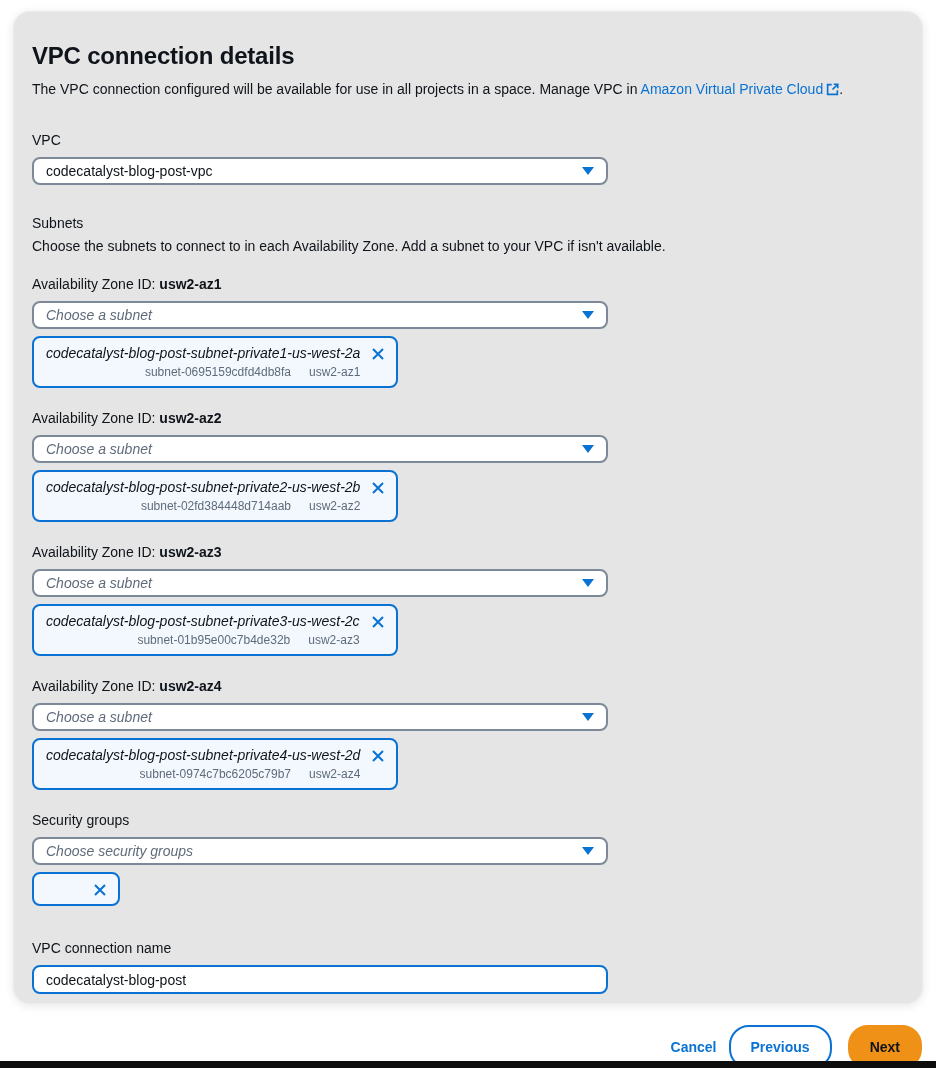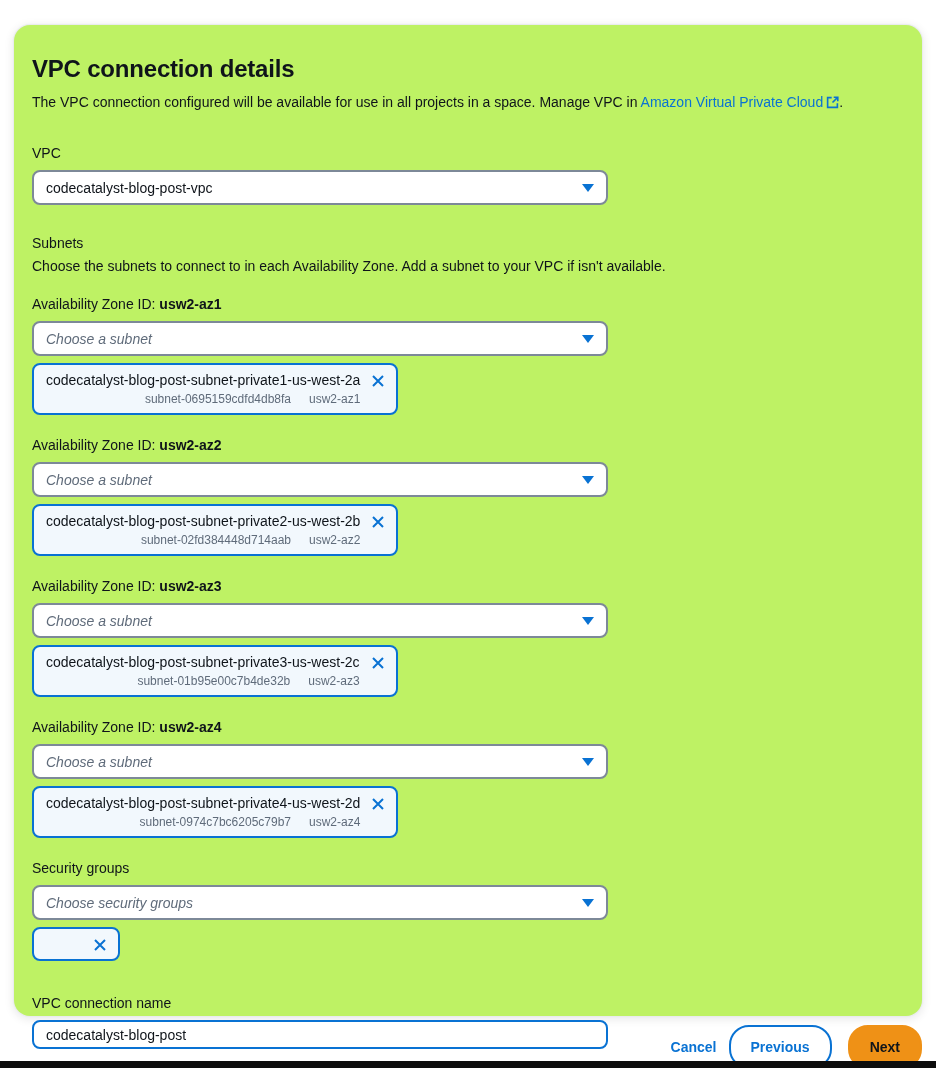--- a/index.html
+++ b/index.html
@@ -7,23 +7,23 @@
   .page {
     position: relative;
     width: 936px; height: 1068px;
     background: #ffffff;
     font-family: "Liberation Sans", sans-serif;
     color: #0f141a;
     overflow: hidden;
   }
   .card {
     position: absolute;
-    left: 14px; top: 25px;
+    left: 14px; top: 12px;
     width: 908px; height: 991px;
-    background: #bef264;
+    background: #e5e5e5;
     border-radius: 16px;
     box-shadow: 0 0 1px 1px #e9ebed, 0 2px 8px 2px rgba(0,7,22,.08);
     padding: 18px;
   }
   h1.title {
     font-size: 24px;
     font-weight: 700;
     margin: 12px 0 10px 0;
     letter-spacing: -0.2px;
   }
@@ -34,21 +34,21 @@
   .label { font-size: 14px; font-weight: 400; line-height: 16px; margin-bottom: 9px; }
   .label-row { font-size: 14px; line-height: 16px; margin-bottom: 9px; }
   .label-row b { font-weight: 700; }
 
   .vpc-field { margin-top: 32px; }
   .section-head { margin-top: 30px; }
   .section-head .label { margin-bottom: 6px; }
   .section-desc { font-size: 14px; line-height: 18px; margin-bottom: 21px; }
 
   .select {
-    width: 576px; height: 35px;
+    width: 576px; height: 28px;
     border: 2px solid #7d8998;
     border-radius: 8px;
     background: #ffffff;
     display: flex; align-items: center; justify-content: space-between;
     padding: 6px 12px;
     cursor: pointer;
   }
   .select-value { font-size: 14px; color: #0f141a; }
   .select-placeholder { font-size: 14px; font-style: italic; color: #5f6b7a; }
   .caret {
@@ -64,21 +64,21 @@
 
   .token {
     display: inline-flex;
     align-items: flex-start;
     margin-top: 7px;
     background: #f2f8fd;
     border: 2px solid #0972d3;
     border-radius: 8px;
     padding: 6px 10px 6px 12px;
   }
-  .token-label { font-size: 14px; line-height: 19px; color: #0f141a; }
+  .token-label { font-size: 14px; line-height: 19px; color: #0f141a; font-style: italic; }
   .token-sub { font-size: 12px; line-height: 15px; color: #5f6b7a; margin-top: 2px; text-align: right; }
   .token-sub span:first-child { margin-right: 18px; }
   .token-dismiss {
     background: none; border: none; padding: 0;
     margin-left: 10px; margin-top: 2px;
     cursor: pointer; line-height: 0;
   }
 
   .text-input {
     width: 576px; height: 29px;

